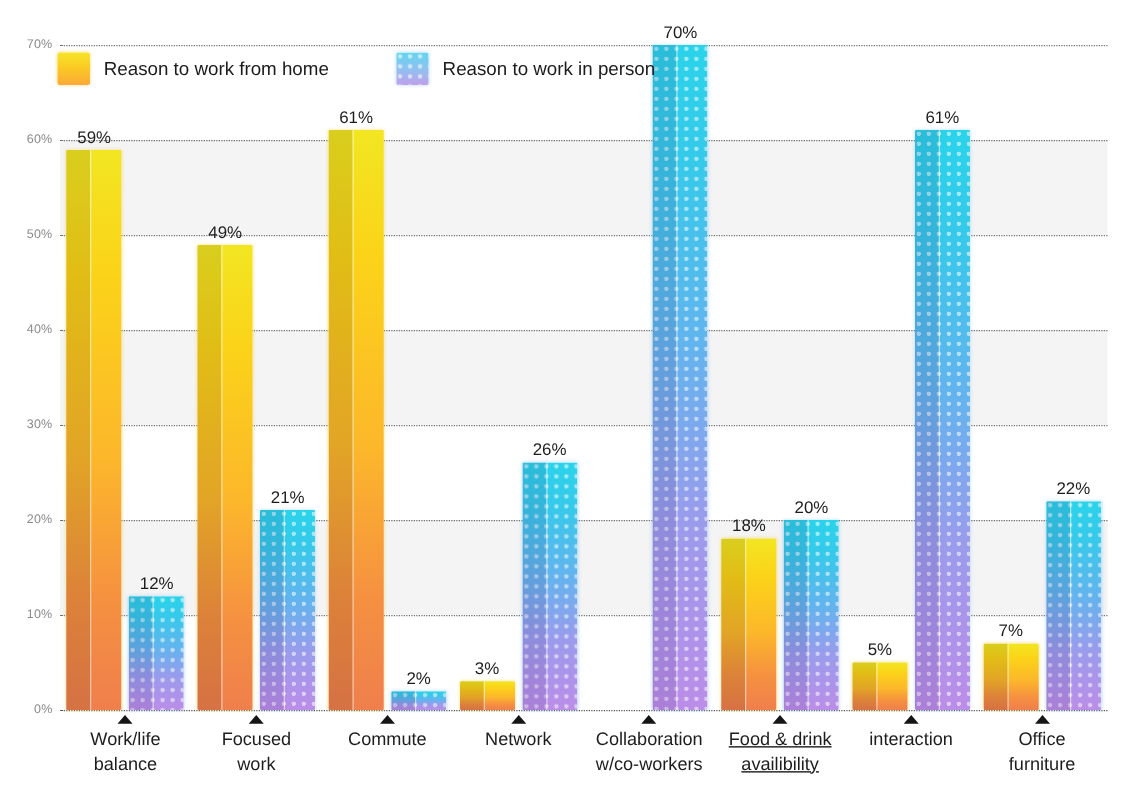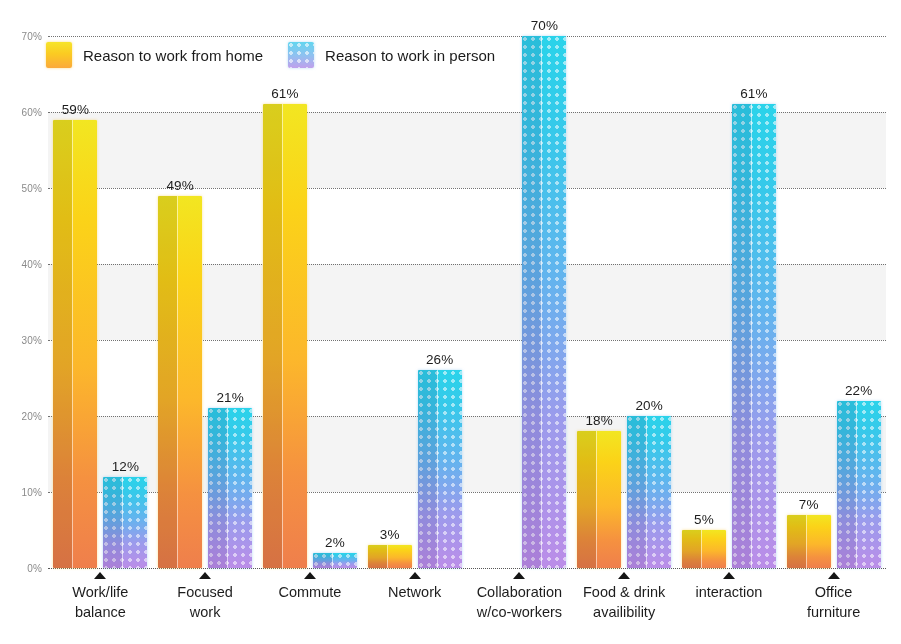--- a/index.html
+++ b/index.html
@@ -135,21 +135,21 @@
     line-height: 1.35;
   }
 
   
   #legend {
     position: absolute;
     left: 46px;
     top: 42px;
     display: flex;
     align-items: center;
-    gap: 25px;
+    gap: 54px;
   }
   .legend-item {
     display: flex;
     align-items: center;
     gap: 11px;
   }
   .legend-swatch {
     width: 26px;
     height: 26px;
     border-radius: 2px;
@@ -305,21 +305,21 @@
       </div>
       <div class="xtick" style="left: 414.625px;">
         <div class="marker"></div>
         <div class="xlabel">Network</div>
       </div>
       <div class="xtick" style="left: 519.375px;">
         <div class="marker"></div>
         <div class="xlabel">Collaboration</div>
         <div class="xlabel">w/co-workers</div>
       </div>
-      <div class="xtick" style="left: 624.125px;">
+      <div class="xtick" style="left: 624.125px; text-decoration: underline;">
         <div class="marker"></div>
         <div class="xlabel">Food &amp; drink</div>
         <div class="xlabel">availibility</div>
       </div>
       <div class="xtick" style="left: 728.875px;">
         <div class="marker"></div>
         <div class="xlabel">interaction</div>
       </div>
       <div class="xtick" style="left: 833.625px;">
         <div class="marker"></div>

